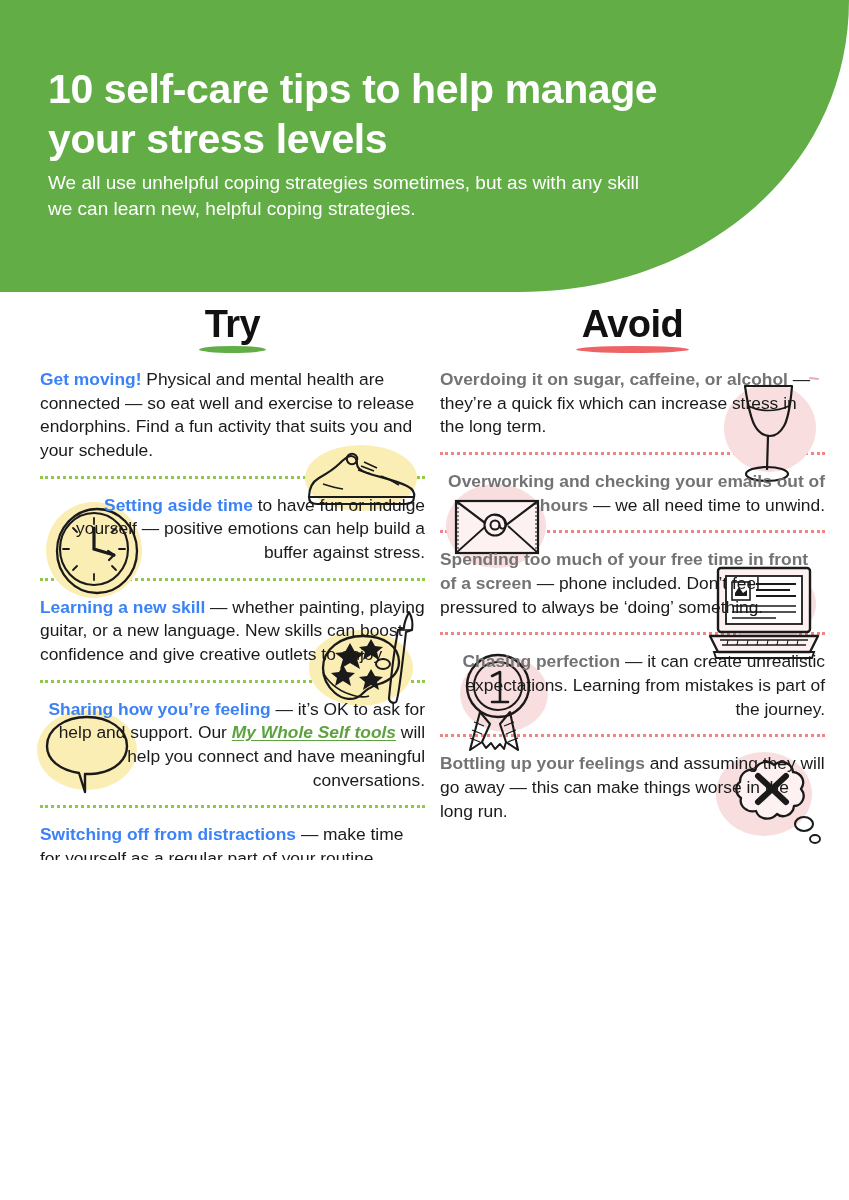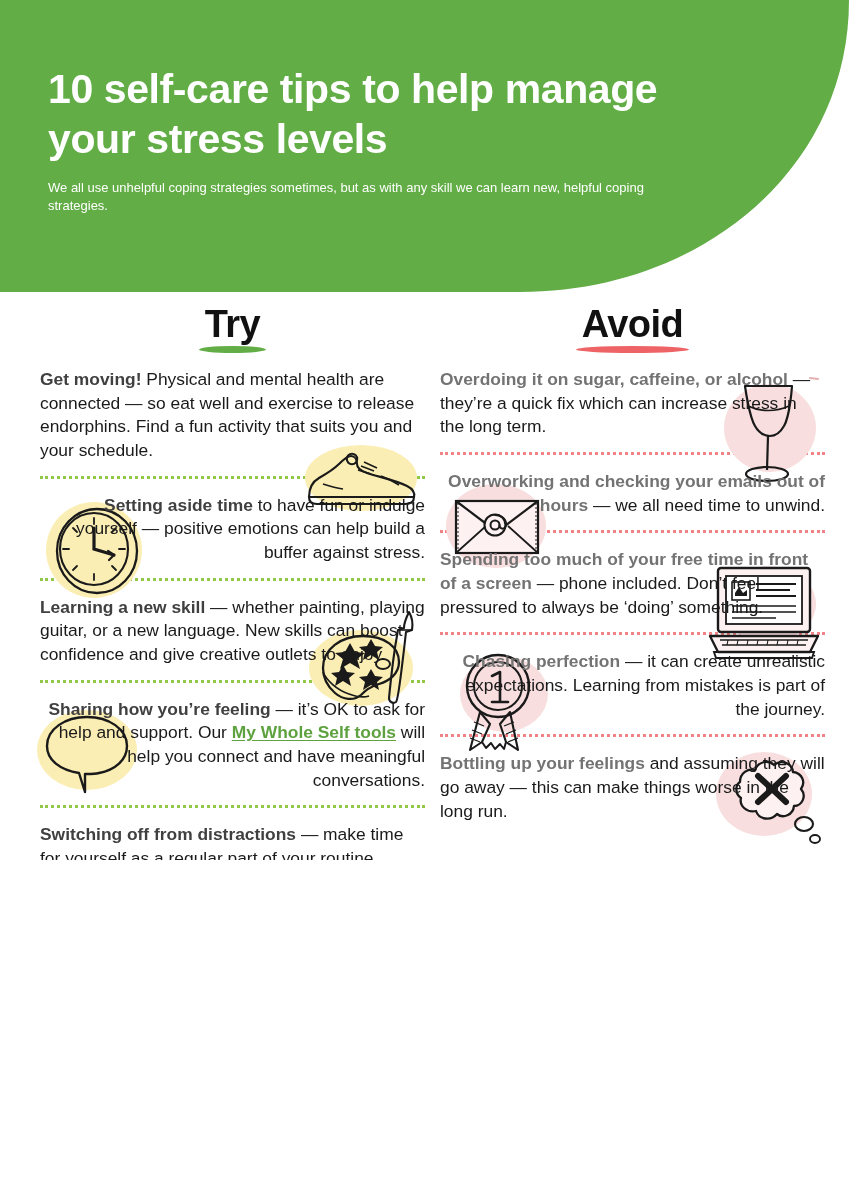--- a/index.html
+++ b/index.html
@@ -49,24 +49,24 @@
   }
   .headline {
     color: #ffffff;
     font-size: 41px;
     line-height: 1.22;
     font-weight: 700;
     letter-spacing: -0.4px;
   }
   .subhead {
     color: #ffffff;
-    font-size: 13px;
+    font-size: 19px;
     line-height: 1.38;
     font-weight: 400;
-    margin-top: 15px;
+    margin-top: 6px;
     max-width: 600px;
   }
 
   
   .colheads {
     position: absolute;
     left: 0;
     top: 305px;
     width: 849px;
     height: 60px;
@@ -122,28 +122,29 @@
   .tip-text {
     position: relative;
     z-index: 2;
     font-size: 17.4px;
     line-height: 1.36;
     color: #1a1a1a;
   }
   .tip-text.align-left   { text-align: left; }
   .tip-text.align-right  { text-align: right; }
 
-  .lead-green { color: #404040; font-weight: 700; }
+  .lead-green { color: #3b82f6; font-weight: 700; }
   .lead-red   { color: #737373; font-weight: 700; }
 
   .inline-link {
     color: #5da23f;
     font-weight: 700;
     text-decoration: underline;
     text-underline-offset: 2px;
+    font-style: italic;
   }
 
   .divider {
     height: 0;
     border-top: 3px dotted #8cc63f;
     margin: 13px 0 15px 0;
     opacity: .95;
   }
   .divider.red { border-top-color: #ef7d7f; }
 

